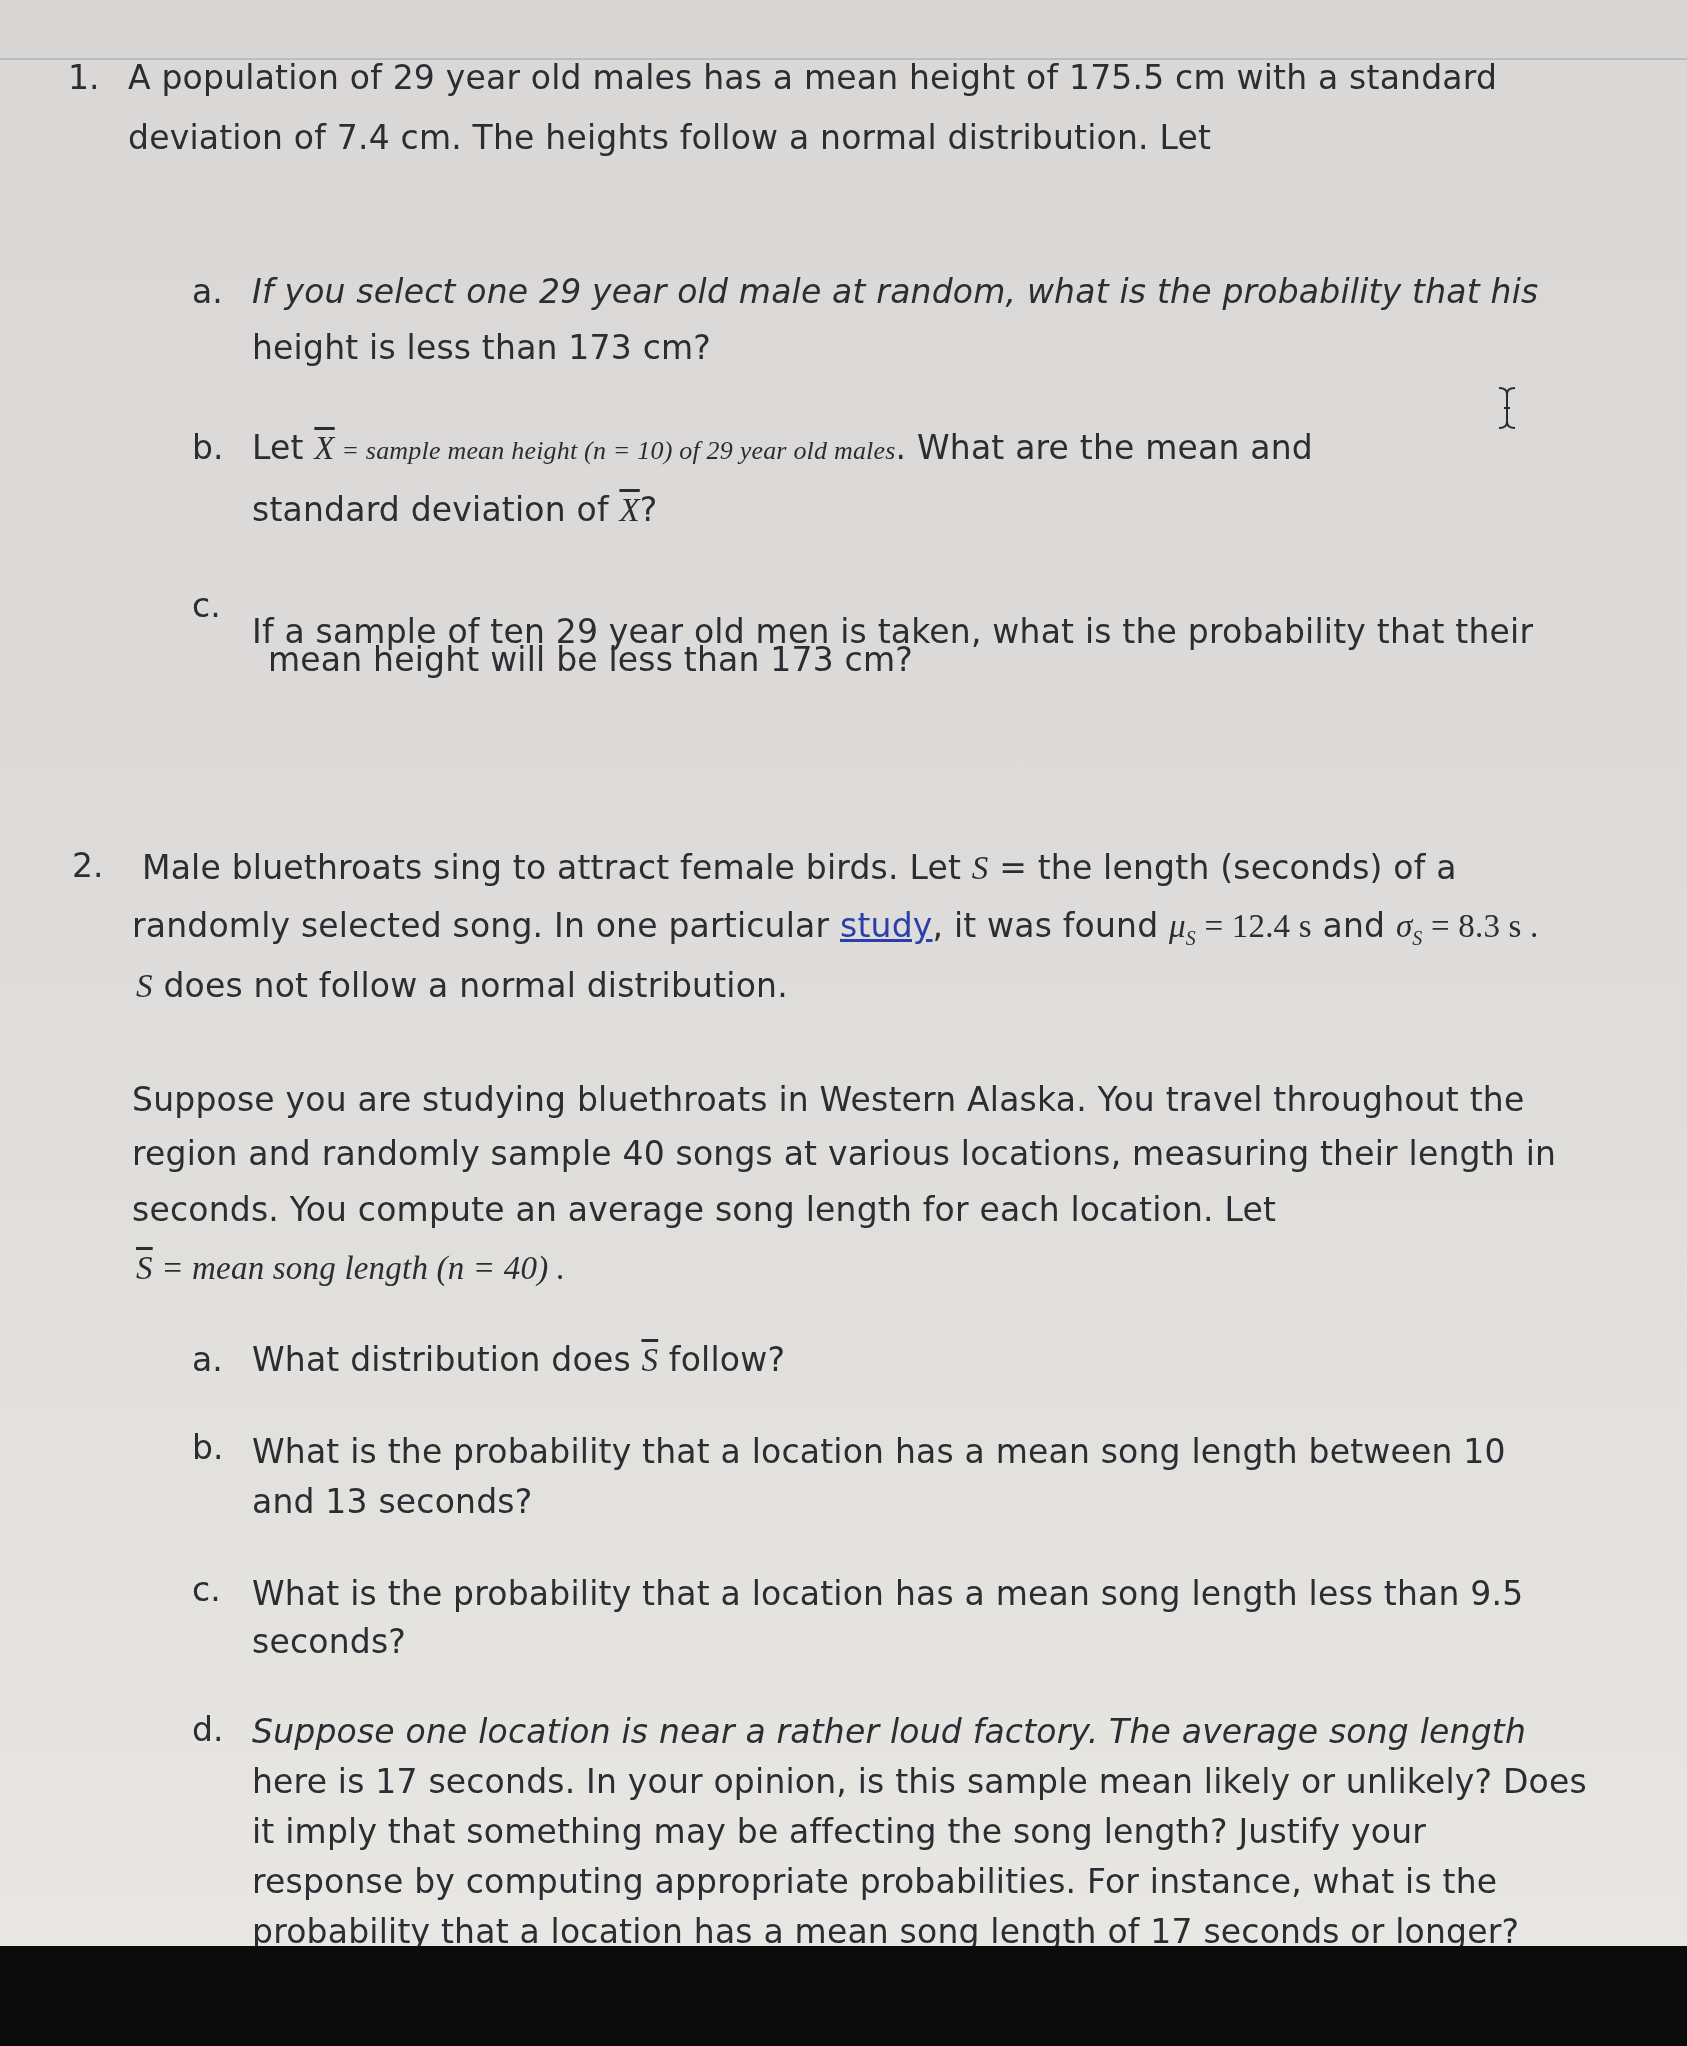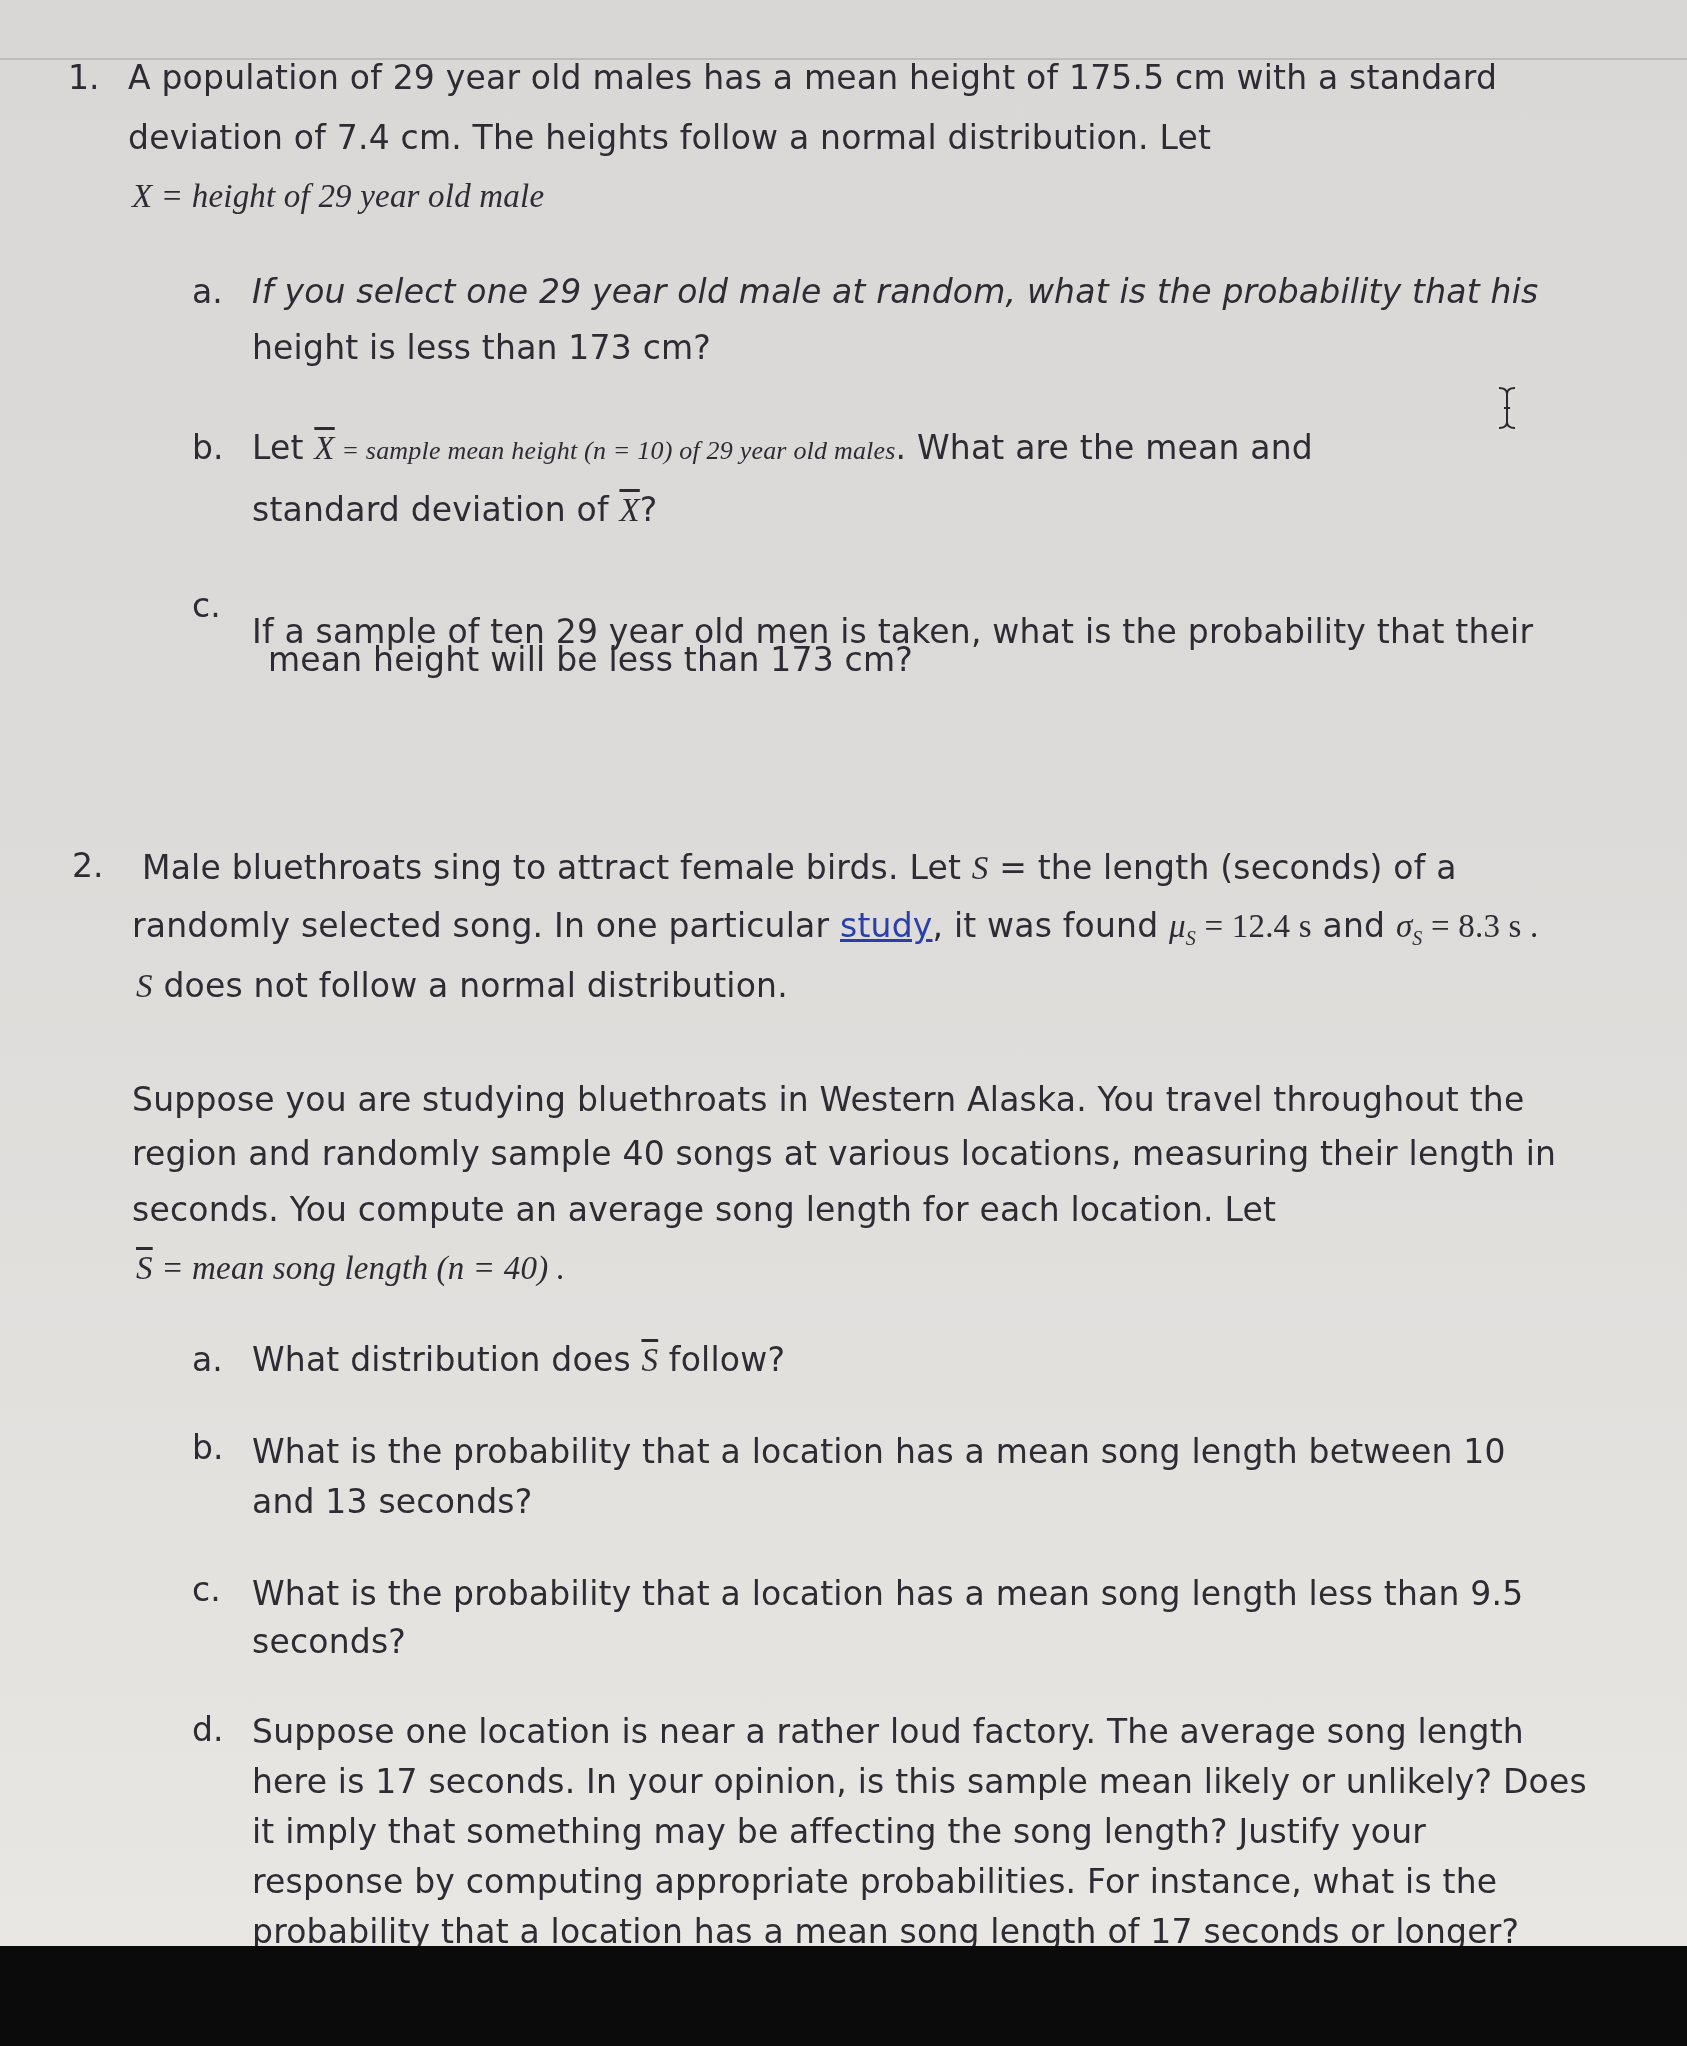--- a/index.html
+++ b/index.html
@@ -47,23 +47,20 @@
 <body>
 
 <div class="screen">
   <div class="topbar"></div>
 
   <div class="doc">
 
     <span class="num" style="left:68px; top:58px;">1.</span>
     <div class="line" style="left:128px; top:58px;">A population of 29 year old males has a mean height of 175.5 cm with a standard</div>
     <div class="line" style="left:128px; top:118px;">deviation of 7.4 cm. The heights follow a normal distribution.  Let</div>
-    <div class="line math" style="left:132px; top:178px;">
-      <span>X</span><span> = height of 29 year old male</span>
-    </div>
 
     <span class="num" style="left:192px; top:272px;">a.</span>
     <div class="line" style="left:252px; top:272px;font-style:italic;">If you select one 29 year old male at random, what is the probability that his</div>
     <div class="line" style="left:252px; top:328px;">height is less than 173 cm?</div>
 
     <span class="num" style="left:192px; top:428px;">b.</span>
     <div class="line" style="left:252px; top:428px;">
       <span>Let </span><span class="math bar up">X</span><span class="math" style="font-size:26px"> = sample mean height (n = 10) of 29 year old males</span><span>. What are the mean and</span>
     </div>
     <div class="line" style="left:252px; top:490px;">
@@ -99,21 +96,21 @@
 
     <span class="num" style="left:192px; top:1428px;">b.</span>
     <div class="line" style="left:252px; top:1432px;">What is the probability that a location has a mean song length between 10</div>
     <div class="line" style="left:252px; top:1482px;">and 13 seconds?</div>
 
     <span class="num" style="left:192px; top:1570px;">c.</span>
     <div class="line" style="left:252px; top:1574px;">What is the probability that a location has a mean song length less than 9.5</div>
     <div class="line" style="left:252px; top:1622px;">seconds?</div>
 
     <span class="num" style="left:192px; top:1710px;">d.</span>
-    <div class="line" style="left:252px; top:1712px;">Suppose one location is near a rather loud factory. The average song length</div>
+    <div class="line" style="left:252px; top:1712px;font-style:italic;">Suppose one location is near a rather loud factory. The average song length</div>
     <div class="line" style="left:252px; top:1762px;">here is 17 seconds. In your opinion, is this sample mean likely or unlikely? Does</div>
     <div class="line" style="left:252px; top:1812px;">it imply that something may be affecting the song length? Justify your</div>
     <div class="line" style="left:252px; top:1862px;">response by computing appropriate probabilities. For instance, what is the</div>
     <div class="line" style="left:252px; top:1912px;">probability that a location has a mean song length of 17 seconds or longer?</div>
 
     <svg class="cursor" viewBox="0 0 22 44">
       <path d="M3 2 Q11 2 11 8 Q11 2 19 2" fill="none" stroke="#2a2a2e" stroke-width="2"></path>
       <line x1="11" y1="8" x2="11" y2="36" stroke="#2a2a2e" stroke-width="2"></line>
       <line x1="8" y1="22" x2="14" y2="22" stroke="#2a2a2e" stroke-width="2"></line>
       <path d="M3 42 Q11 42 11 36 Q11 42 19 42" fill="none" stroke="#2a2a2e" stroke-width="2"></path>

